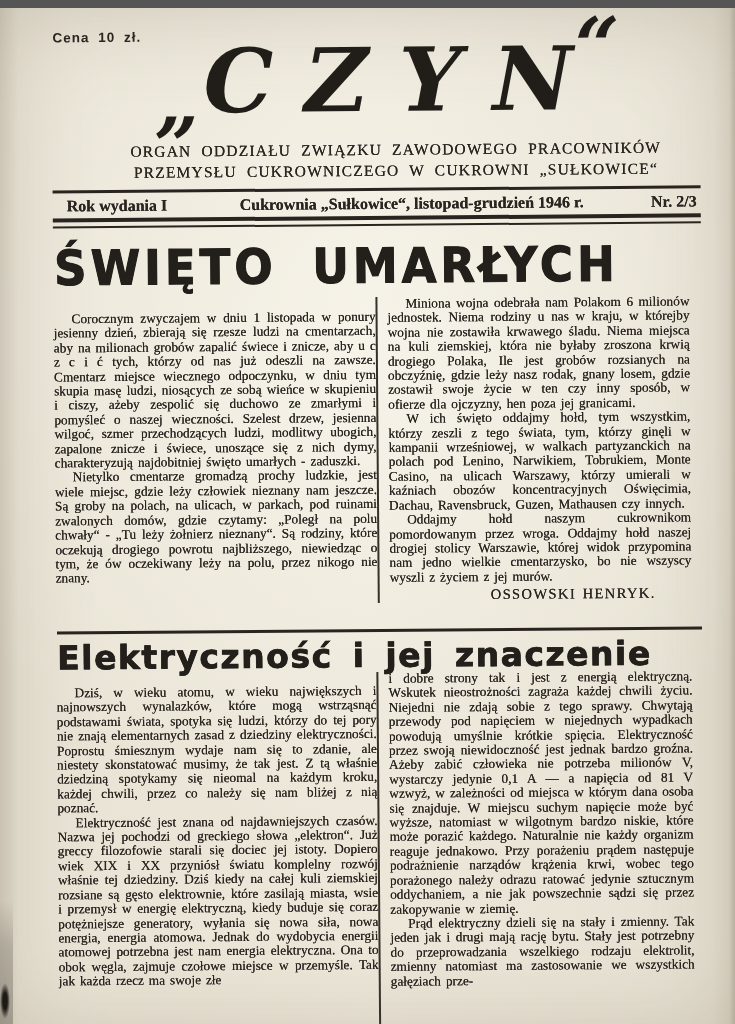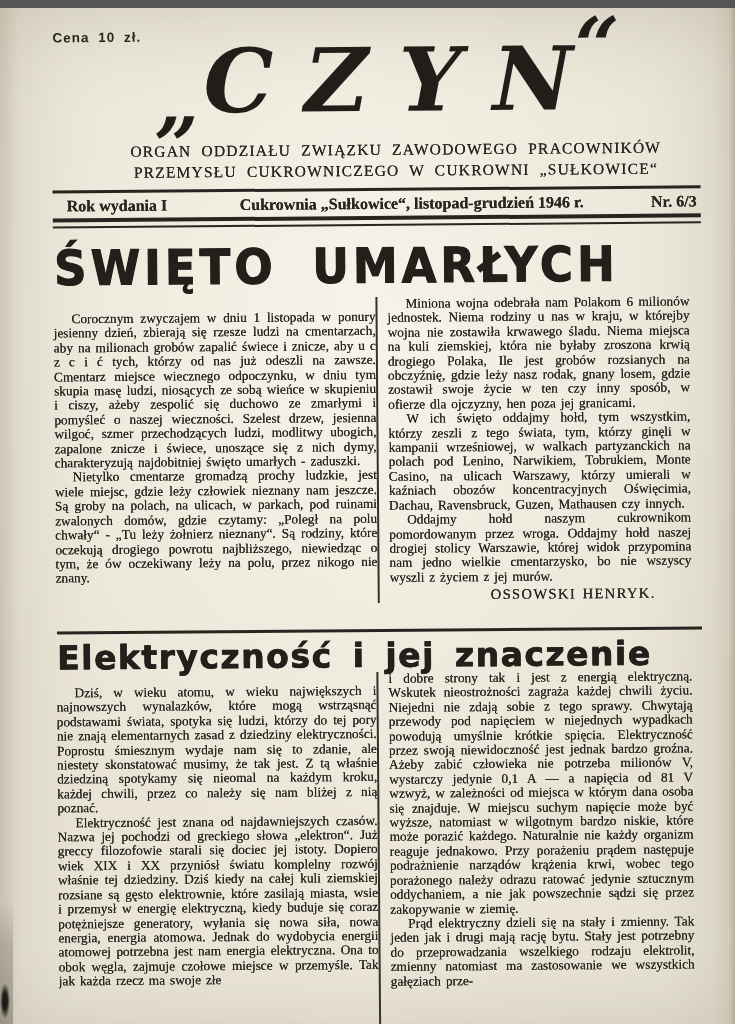--- a/index.html
+++ b/index.html
@@ -116,21 +116,21 @@
 
     <div class="subtitle">
       <div>ORGAN ODDZIAŁU ZWIĄZKU ZAWODOWEGO PRACOWNIKÓW</div>
       <div>PRZEMYSŁU CUKROWNICZEGO W CUKROWNI „SUŁKOWICE“</div>
     </div>
 
     <div class="rule rule-a"></div>
     <div class="info-row">
       <span class="info-left">Rok wydania I</span>
       <span class="info-center">Cukrownia „Sułkowice“, listopad-grudzień 1946 r.</span>
-      <span class="info-right">Nr. 6/3</span>
+      <span class="info-right">Nr. 2/3</span>
     </div>
     <div class="rule rule-b"></div>
     <div class="rule rule-c"></div>
 
     <div class="headline1">ŚWIĘTO UMARŁYCH</div>
 
     <div class="cols cols-a1">
       <div class="col col-l-a1">
         <p>Corocznym zwyczajem w dniu 1 listopada w ponury jesienny dzień, zbierają się rzesze ludzi na cmentarzach, aby na milionach grobów zapalić świece i znicze, aby u c z c i ć tych, którzy od nas już odeszli na zawsze. Cmentarz miejsce wiecznego odpoczynku, w dniu tym skupia masę ludzi, niosących ze sobą wieńce w skupieniu i ciszy, ażeby zespolić się duchowo ze zmarłymi i pomyśleć o naszej wieczności. Szelest drzew, jesienna wilgoć, szmer przechodzących ludzi, modlitwy ubogich, zapalone znicze i świece, unoszące się z nich dymy, charakteryzują najdobitniej święto umarłych - zaduszki.</p>
         <p>Nietylko cmentarze gromadzą prochy ludzkie, jest wiele miejsc, gdzie leży człowiek nieznany nam jeszcze. Są groby na polach, na ulicach, w parkach, pod ruinami zwalonych domów, gdzie czytamy: „Poległ na polu chwały“ - „Tu leży żołnierz nieznany“. Są rodziny, które oczekują drogiego powrotu najbliższego, niewiedząc o tym, że ów oczekiwany leży na polu, przez nikogo nie znany.</p>

